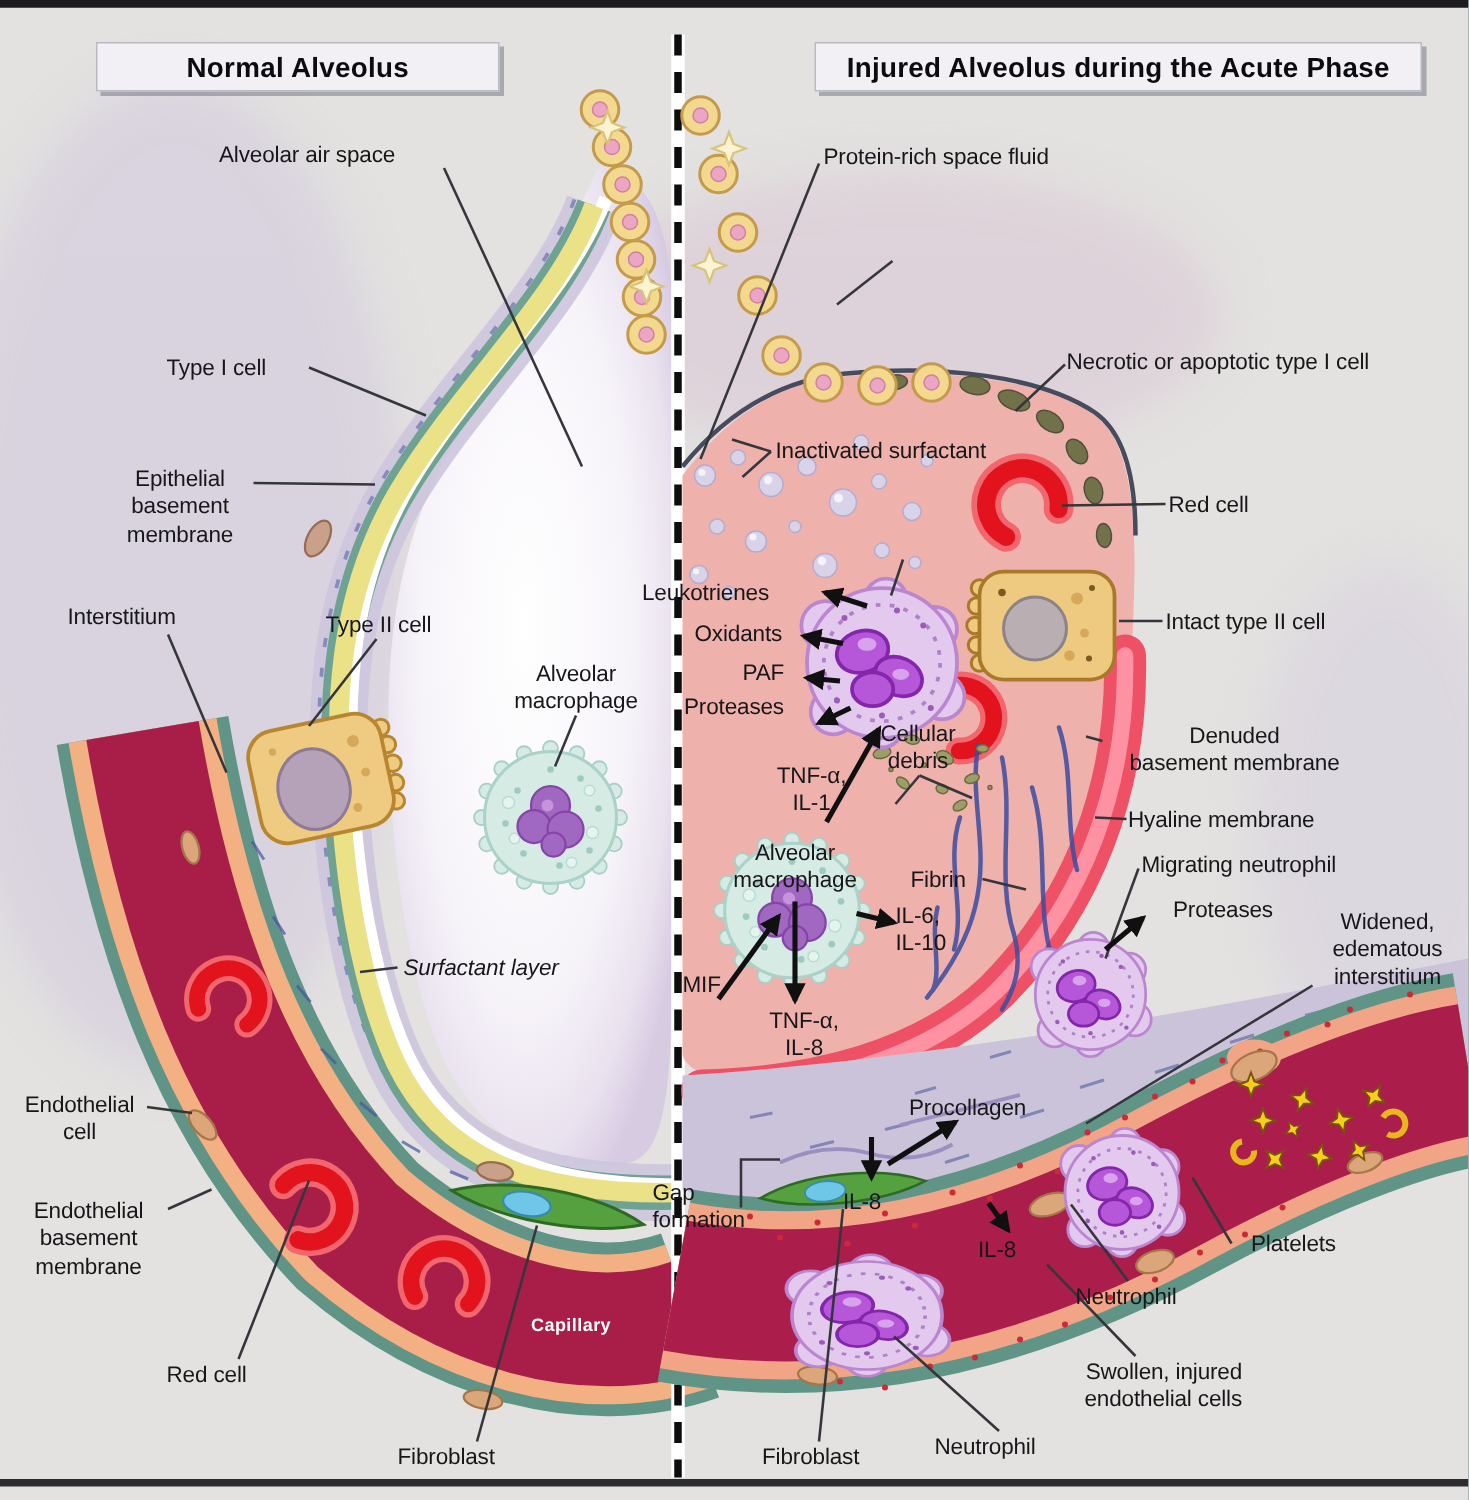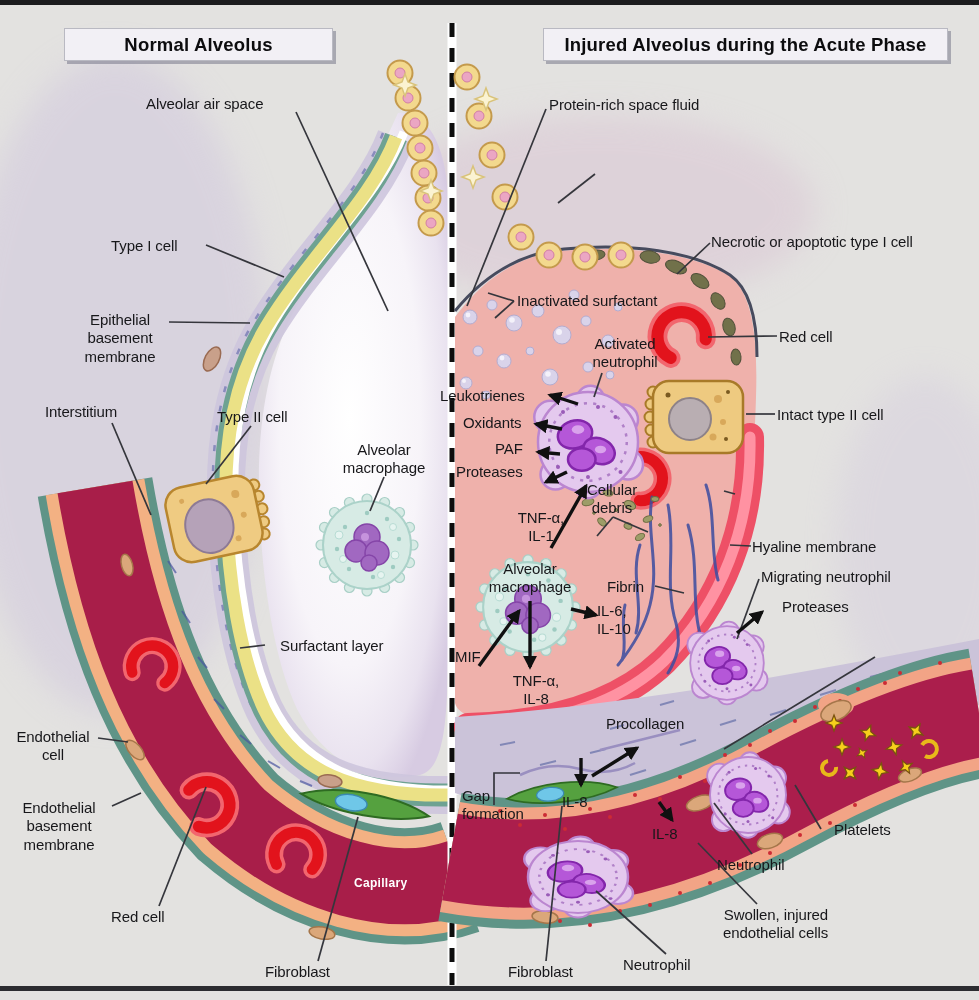--- a/index.html
+++ b/index.html
@@ -470,57 +470,60 @@
 
 <div class="lbl" style="left:146px;top:90px;">Alveolar air space</div>
 <div class="lbl" style="left:111px;top:232px;">Type I cell</div>
 <div class="lbl c" style="left:72px;top:306px;width:96px;">Epithelial
 basement
 membrane</div>
 <div class="lbl" style="left:45px;top:398px;">Interstitium</div>
 <div class="lbl" style="left:217px;top:403px;text-align:right;">Type II cell</div>
 <div class="lbl c" style="left:334px;top:436px;width:100px;">Alveolar
 macrophage</div>
-<div class="lbl" style="left:280px;top:632px;">Surfactant layer</div>
+<div class="lbl" style="left:269px;top:632px;font-style:italic;">Surfactant layer</div>
 <div class="lbl c" style="left:3px;top:723px;width:100px;">Endothelial
 cell</div>
 <div class="lbl c" style="left:6px;top:794px;width:106px;">Endothelial
 basement
 membrane</div>
 <div class="lbl" style="left:111px;top:903px;">Red cell</div>
 <div class="lbl w" style="left:354px;top:871px;">Capillary</div>
 <div class="lbl" style="left:265px;top:958px;">Fibroblast</div>
 <div class="lbl" style="left:549px;top:91px;">Protein-rich space fluid</div>
 <div class="lbl" style="left:711px;top:228px;">Necrotic or apoptotic type I cell</div>
 <div class="lbl" style="left:517px;top:287px;">Inactivated surfactant</div>
-<div class="lbl c" style="left:560px;top:330px;width:130px;">Activated
-neutrophil</div>
 <div class="lbl" style="left:779px;top:323px;">Red cell</div>
-<div class="lbl" style="left:440px;top:382px;text-align:center;">Leukotrienes</div>
+<div class="lbl" style="left:428px;top:382px;text-align:center;">Leukotrienes</div>
 <div class="lbl" style="left:777px;top:401px;">Intact type II cell</div>
 <div class="lbl" style="left:463px;top:409px;">Oxidants</div>
 <div class="lbl" style="left:495px;top:435px;">PAF</div>
 <div class="lbl" style="left:456px;top:458px;">Proteases</div>
 <div class="lbl c" style="left:568px;top:476px;width:88px;">Cellular
 debris</div>
+<div class="lbl c" style="left:735px;top:477px;width:176px;">Denuded
+basement membrane</div>
 <div class="lbl c" style="left:500px;top:504px;width:82px;">TNF-α,
 IL-1</div>
 <div class="lbl" style="left:752px;top:533px;">Hyaline membrane</div>
 <div class="lbl c" style="left:474px;top:555px;width:112px;">Alveolar
 macrophage</div>
 <div class="lbl" style="left:607px;top:573px;">Fibrin</div>
 <div class="lbl" style="left:761px;top:563px;">Migrating neutrophil</div>
 <div class="lbl" style="left:782px;top:593px;">Proteases</div>
+<div class="lbl c" style="left:874px;top:601px;width:102px;">Widened,
+edematous
+interstitium</div>
 <div class="lbl" style="left:597px;top:597px;">IL-6,
 IL-10</div>
 <div class="lbl" style="left:455px;top:643px;">MIF</div>
 <div class="lbl c" style="left:498px;top:667px;width:76px;">TNF-α,
 IL-8</div>
-<div class="lbl" style="left:606px;top:710px;">Procollagen</div>
-<div class="lbl" style="left:462px;top:782px;">Gap
+<div class="lbl" style="left:606px;top:725px;">Procollagen</div>
+<div class="lbl" style="left:435px;top:782px;">Gap
 formation</div>
 <div class="lbl" style="left:562px;top:788px;">IL-8</div>
 <div class="lbl" style="left:652px;top:820px;">IL-8</div>
 <div class="lbl" style="left:822px;top:816px;margin-left:12px;">Platelets</div>
 <div class="lbl" style="left:717px;top:851px;">Neutrophil</div>
 <div class="lbl" style="left:723px;top:901px;text-align:right;">Swollen, injured
 endothelial cells</div>
 <div class="lbl" style="left:508px;top:958px;">Fibroblast</div>
 <div class="lbl" style="left:623px;top:951px;">Neutrophil</div>
 

